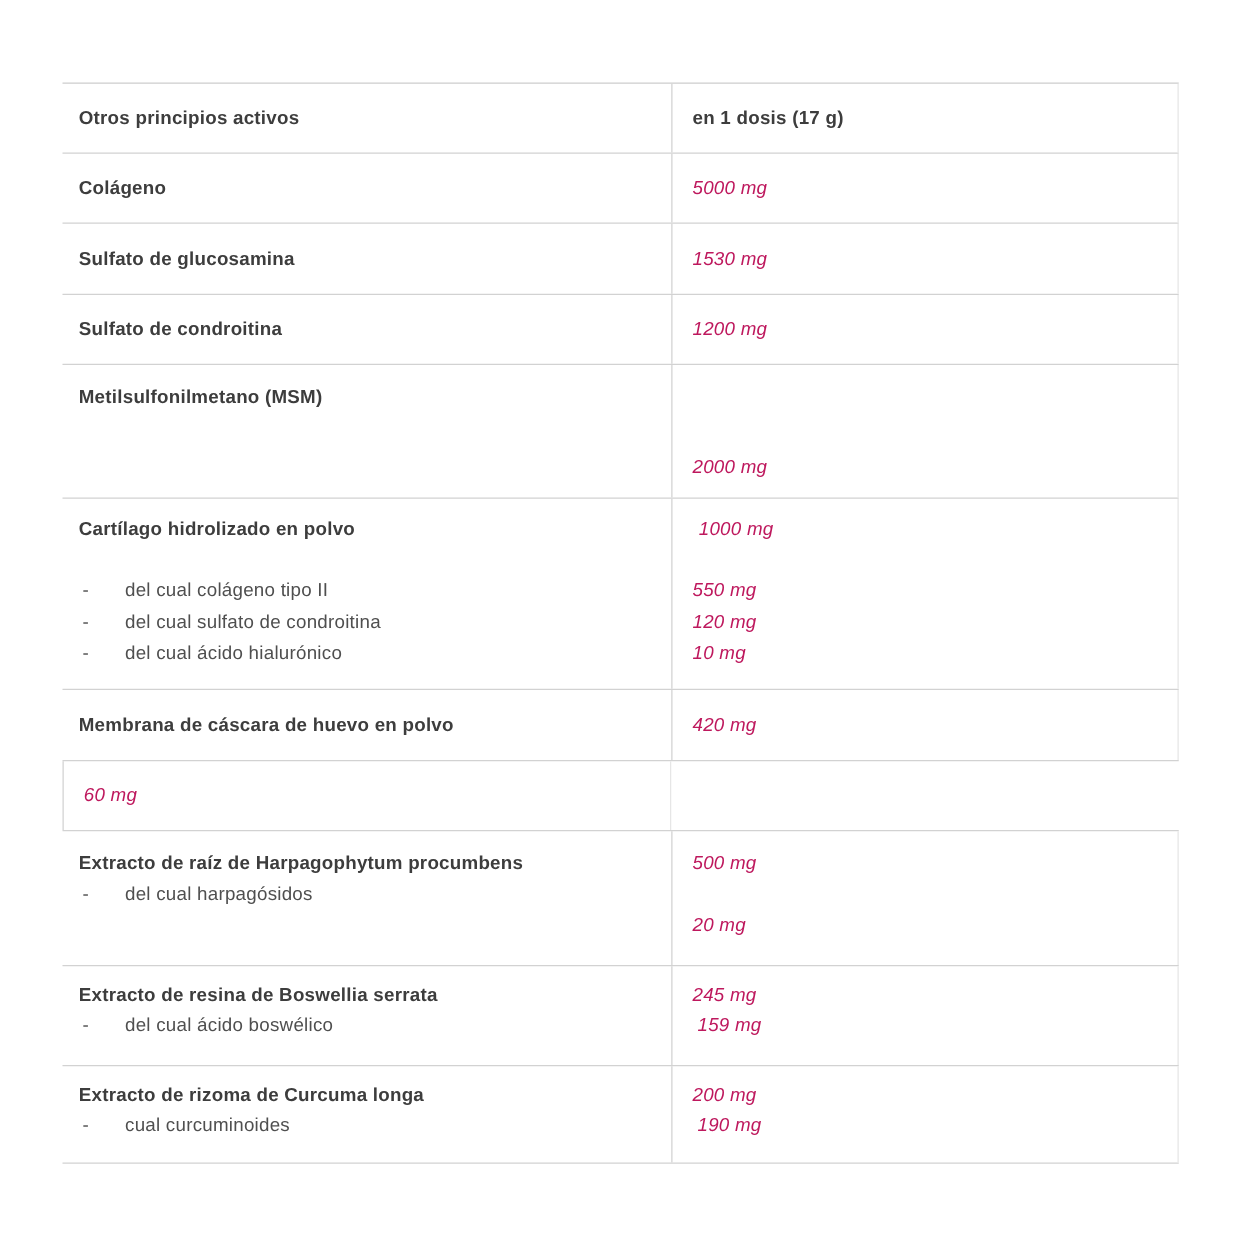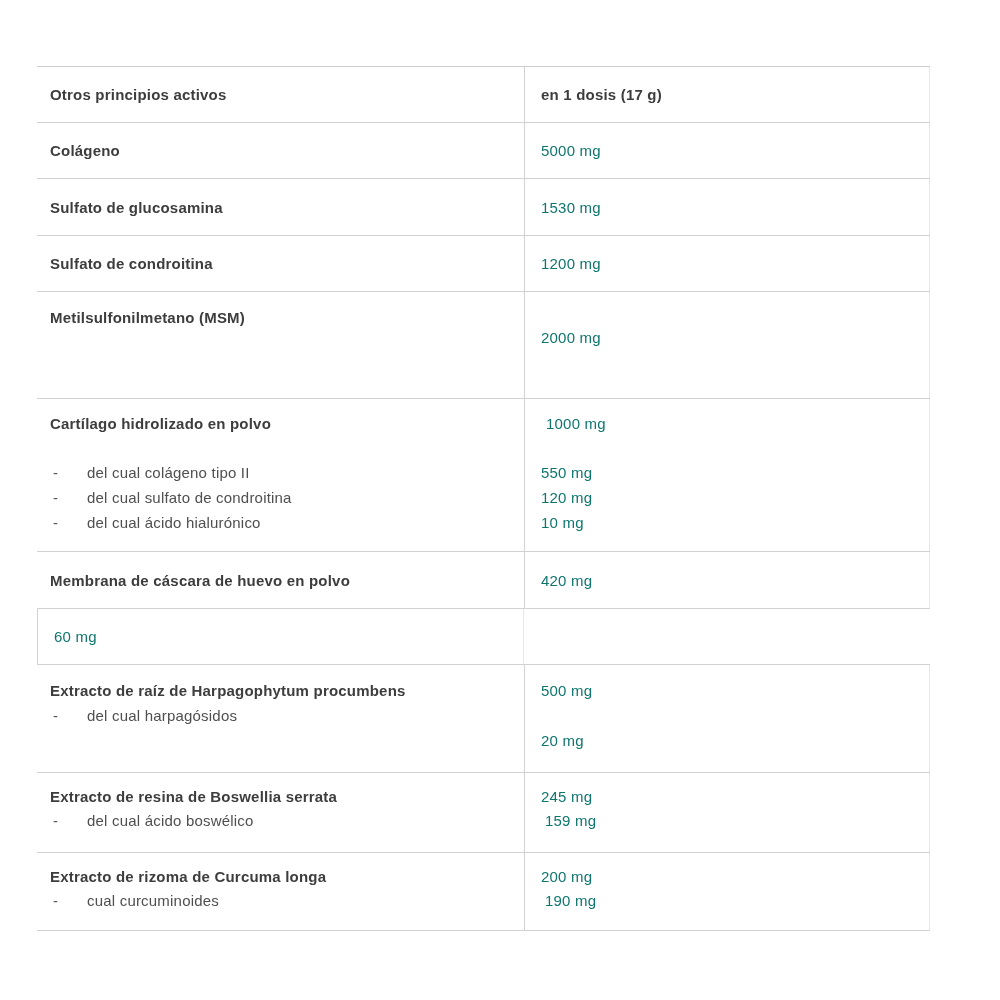--- a/index.html
+++ b/index.html
@@ -2,51 +2,51 @@
 <html><head>
 <meta charset="utf-8">
 <style>
   html,body{margin:0;padding:0;}
   body{
     width:1000px;height:1000px;background:#ffffff;position:relative;
     font-family:"Liberation Sans", sans-serif;
     -webkit-font-smoothing:antialiased;
   }
   .facts-table{
-    position:absolute;left:37px;top:66px;width:893px;
+    position:absolute;left:50px;top:66px;width:893px;
     border-top:1px solid #cdcdcd;
     font-size:15px;letter-spacing:.2px;
   }
   .row{
     display:grid;grid-template-columns:487px 1fr;
     border-bottom:1px solid #d2d2d2;
   }
   .cell{box-sizing:border-box;min-width:0;}
   .cell.right{
     border-left:1px solid #d2d2d2;
     border-right:1px solid #e6e6e6;
     color:#6e6e6e;
   }
   .lab{color:#3d3d3d;font-weight:700;}
   .sub{color:#4f4f4f;}
-  .val{color:#0f766e;}
+  .val{color:#be185d;font-style:italic;}
 
   
   .row.simple .cell{display:flex;align-items:center;}
   .row.simple .cell.left{padding-left:13px;}
   .row.simple .cell.right{padding-left:16px;align-items:center;}
   .h55{min-height:55px;} .h56{min-height:56px;}
 
   
   .row.head .cell.right{color:#3d3d3d;font-weight:700;}
 
   
   .row.msm{min-height:106px;}
   .row.msm .cell.left{padding:17px 0 0 13px;}
-  .row.msm .cell.right{display:flex;align-items:center;padding:0 0 16px 16px;}
+  .row.msm .cell.right{display:flex;align-items:flex-end;padding:0 0 16px 16px;}
 
   
   .line{line-height:25px;white-space:nowrap;}
   .line24{line-height:24px;white-space:nowrap;}
   .gap24{height:24px;}
   .line-main{padding-left:13px;}
   .subline{display:flex;padding-left:16px;}
   .subline .dash{width:34px;flex:0 0 34px;color:#555;}
   .mrow .cell.right{padding-left:16px;}
   .ind5{padding-left:5px;}

